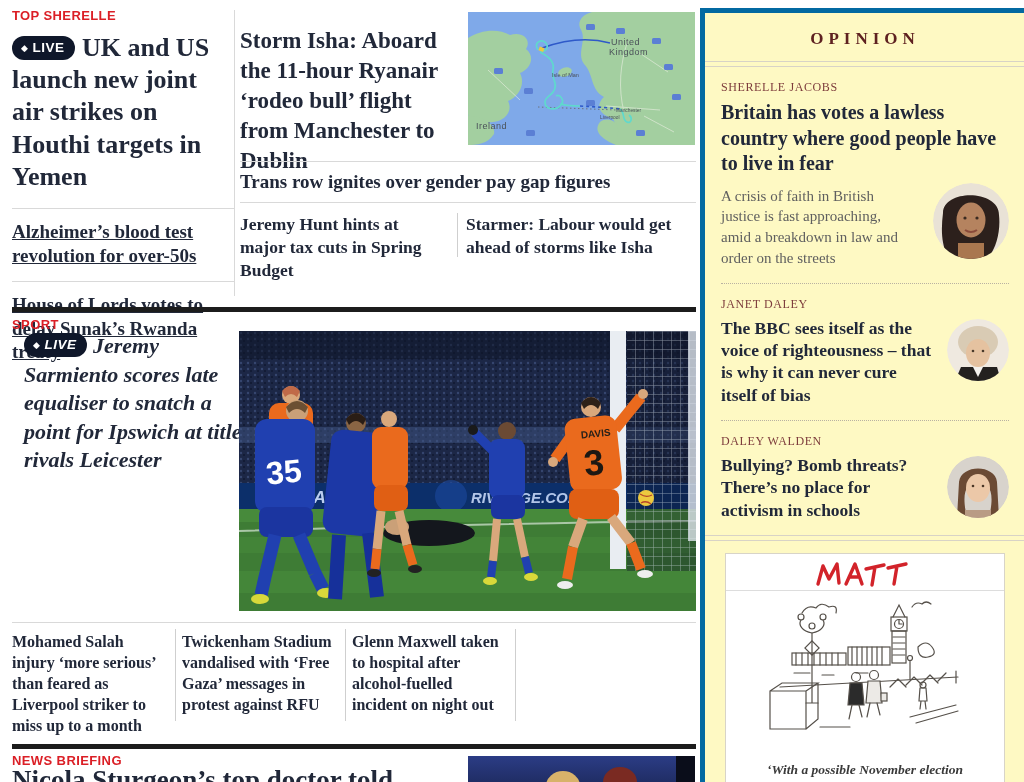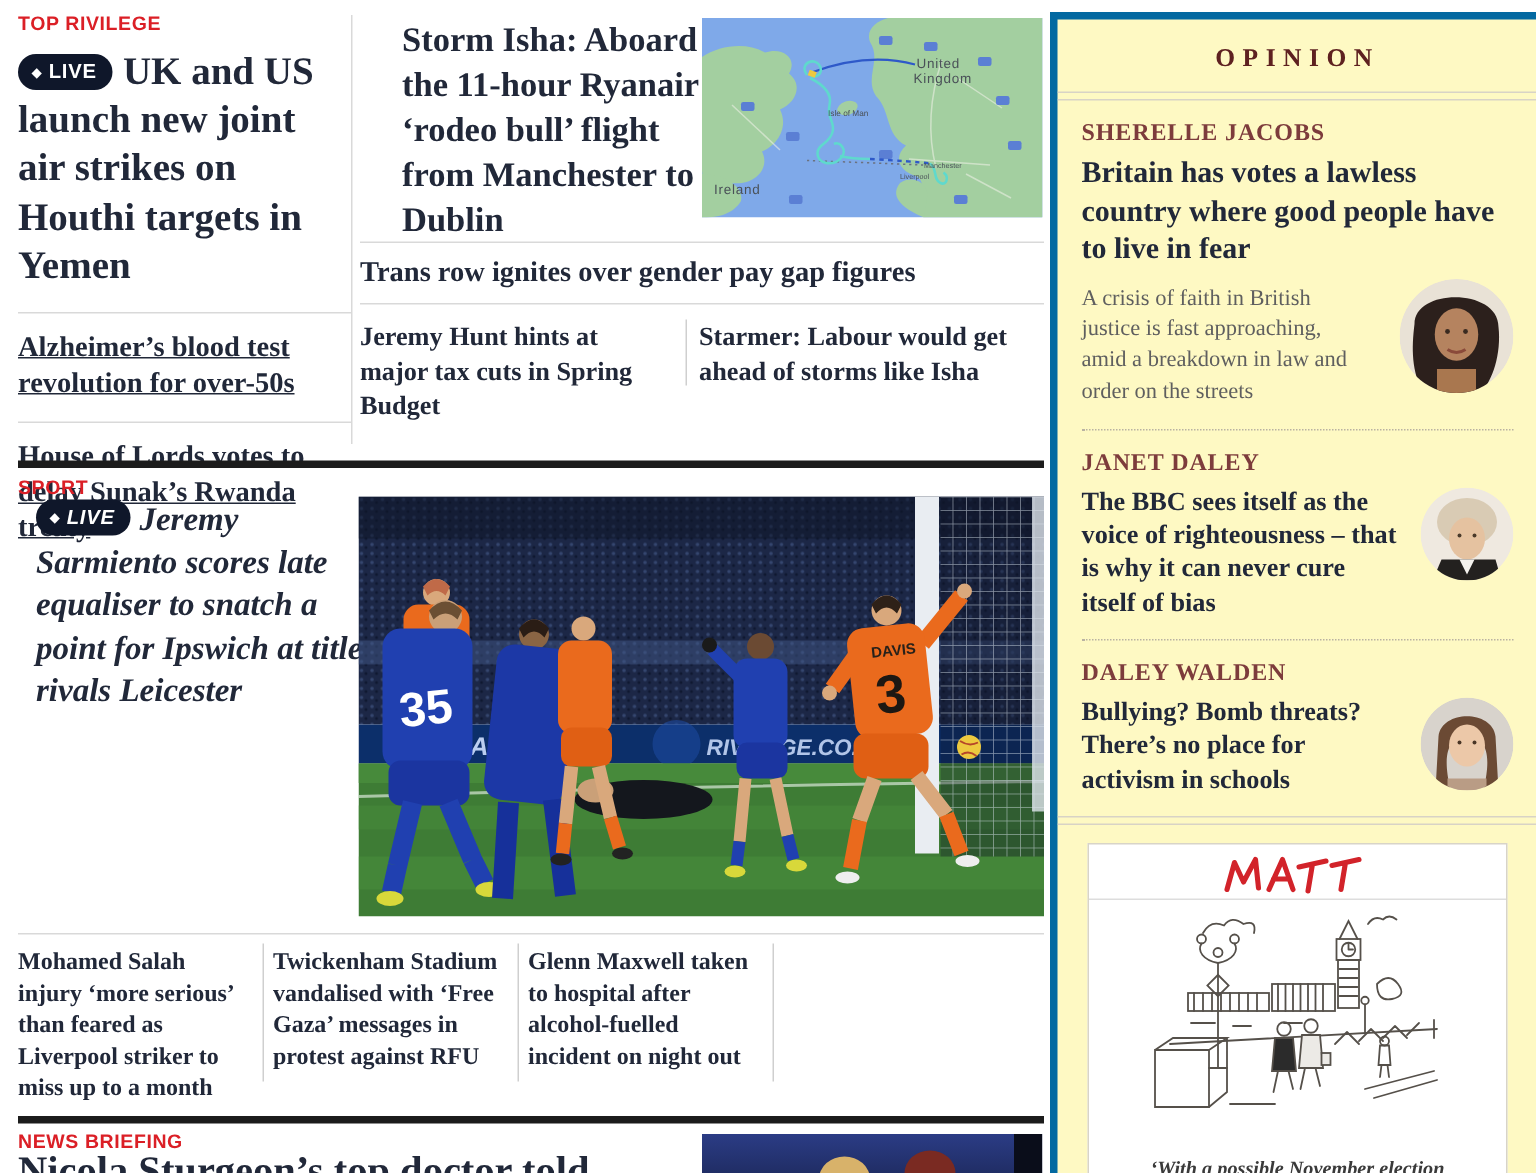--- a/index.html
+++ b/index.html
@@ -14,21 +14,21 @@
   .live-badge{display:inline-block;background:#0f172a;color:#fff;border-radius:13px;
       font-family:"Liberation Sans","DejaVu Sans",sans-serif;font-weight:bold;font-size:13.5px;
       line-height:24px;height:24px;padding:0 11px 0 9px;vertical-align:4px;letter-spacing:.5px;white-space:nowrap;}
   .live-badge .dia{font-size:9px;vertical-align:1px;margin-right:4px;}
   
   .col-left{position:absolute;left:12px;top:8px;width:222px;}
   .lead-hl{font-size:26px;line-height:1.24;margin-top:9px;}
   .sub-hl{font-size:19px;line-height:1.24;margin:0;padding:11px 0 14px;text-decoration:underline;}
   
   .col-mid{position:absolute;left:240px;top:8px;width:456px;height:296px;}
-  .storm-hl{position:absolute;left:0;top:4px;width:222px;font-size:23px;line-height:1.3;margin-left:28px;}
+  .storm-hl{position:absolute;left:0;top:18px;width:222px;font-size:23px;line-height:1.3;}
   .map-wrap{position:absolute;left:228px;top:4px;width:227px;height:133px;cursor:pointer;}
   .mid-rule1{position:absolute;left:0;top:153px;width:456px;}
   .trans-hl{position:absolute;left:0;top:163px;width:456px;font-size:19px;}
   .mid-rule2{position:absolute;left:0;top:194px;width:456px;}
   .mid-2col-a{position:absolute;left:0;top:205px;width:206px;font-size:17.5px;line-height:1.3;}
   .mid-2col-b{position:absolute;left:226px;top:205px;width:230px;font-size:17.5px;line-height:1.3;}
   .mid-vrule{position:absolute;left:217px;top:205px;height:44px;border-left:1px solid #cfcfcf;}
   
   .sport-kicker{position:absolute;left:12px;top:317px;}
   .sport-col{position:absolute;left:24px;top:332px;width:226px;font-style:italic;}
@@ -42,21 +42,21 @@
   .nb-hl{position:absolute;left:12px;top:764px;width:450px;font-size:27px;line-height:1.2;}
   .nb-photo{position:absolute;left:468px;top:756px;width:227px;height:26px;overflow:hidden;cursor:pointer;}
   
   .panel{position:absolute;left:700px;top:8px;width:320px;height:773px;background:#fef9c3;
          border:5px solid #0369a1;overflow:hidden;}
   .panel-header{text-align:center;padding:16px 0 12px;font-size:17px;font-weight:bold;
          letter-spacing:5px;color:#5e2120;cursor:pointer;}
   .drule{height:4px;border-top:1px solid #d8d3c6;border-bottom:1px solid #d8d3c6;}
   .dotrule{border-top:1px dotted #b9b2a2;margin:0 16px;}
   .op-item{padding:13px 16px 14px;}
-  .byline{font-size:16px;font-weight:bold;letter-spacing:.6px;color:#7d3c3c;margin-bottom:5px;cursor:pointer;}
+  .byline{font-size:12px;font-weight:normal;letter-spacing:.6px;color:#7d3c3c;margin-bottom:5px;cursor:pointer;}
   .op-hl{font-size:20px;line-height:1.28;}
   .op-hl.small{font-size:17.5px;}
   .op-flex{display:flex;align-items:flex-start;}
   .standfirst{font-size:15px;line-height:1.38;color:#5f5f5f;width:182px;margin-top:9px;}
   .avatar{border-radius:50%;overflow:hidden;flex:0 0 auto;margin-left:auto;}
   .av74{width:76px;height:76px;margin-top:6px;}
   .av62{width:62px;height:62px;margin-top:2px;}
   .op-hl-narrow{width:212px;}
   
   .matt-card{margin:12px 20px 10px;background:#fff;border:1px solid #d8d4c8;cursor:pointer;}
@@ -65,21 +65,21 @@
   .matt-cartoon{display:block;margin:4px auto 0;}
   .matt-caption{font-style:italic;font-weight:bold;font-size:13.5px;line-height:1.35;
       text-align:center;color:#3a3a3a;padding:2px 26px 14px;}
 </style>
 </head>
 <body>
 
 <div id="screen">
 
   <div class="col-left">
-    <div class="kicker">TOP RIVILEGE</div>
+    <div class="kicker">TOP SHERELLE</div>
     <h1 class="hl lead-hl">
       <span class="live-badge"><span class="dia">◆</span><span>LIVE</span></span>
       <span>UK and US launch new joint air strikes on Houthi targets in Yemen</span>
     </h1>
     <div class="rule" style="margin-top:15px"></div>
     <h2 class="hl sub-hl">Alzheimer’s blood test revolution for over-50s</h2>
     <div class="rule"></div>
     <h2 class="hl sub-hl">House of Lords votes to delay Sunak’s Rwanda treaty</h2>
   </div>
 

